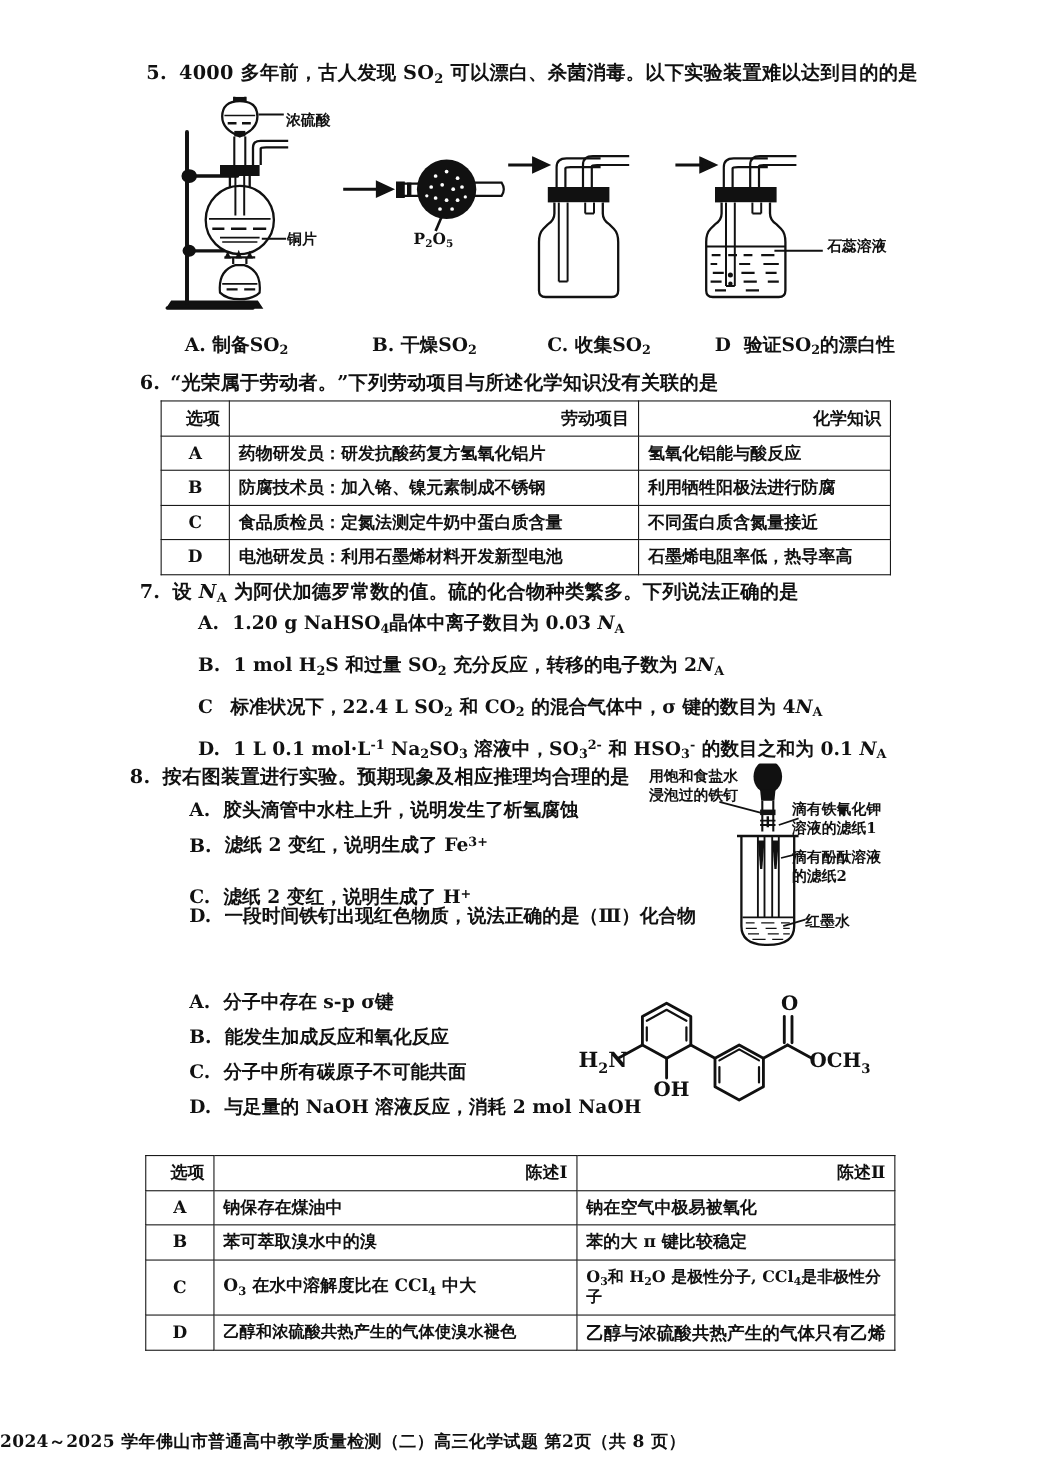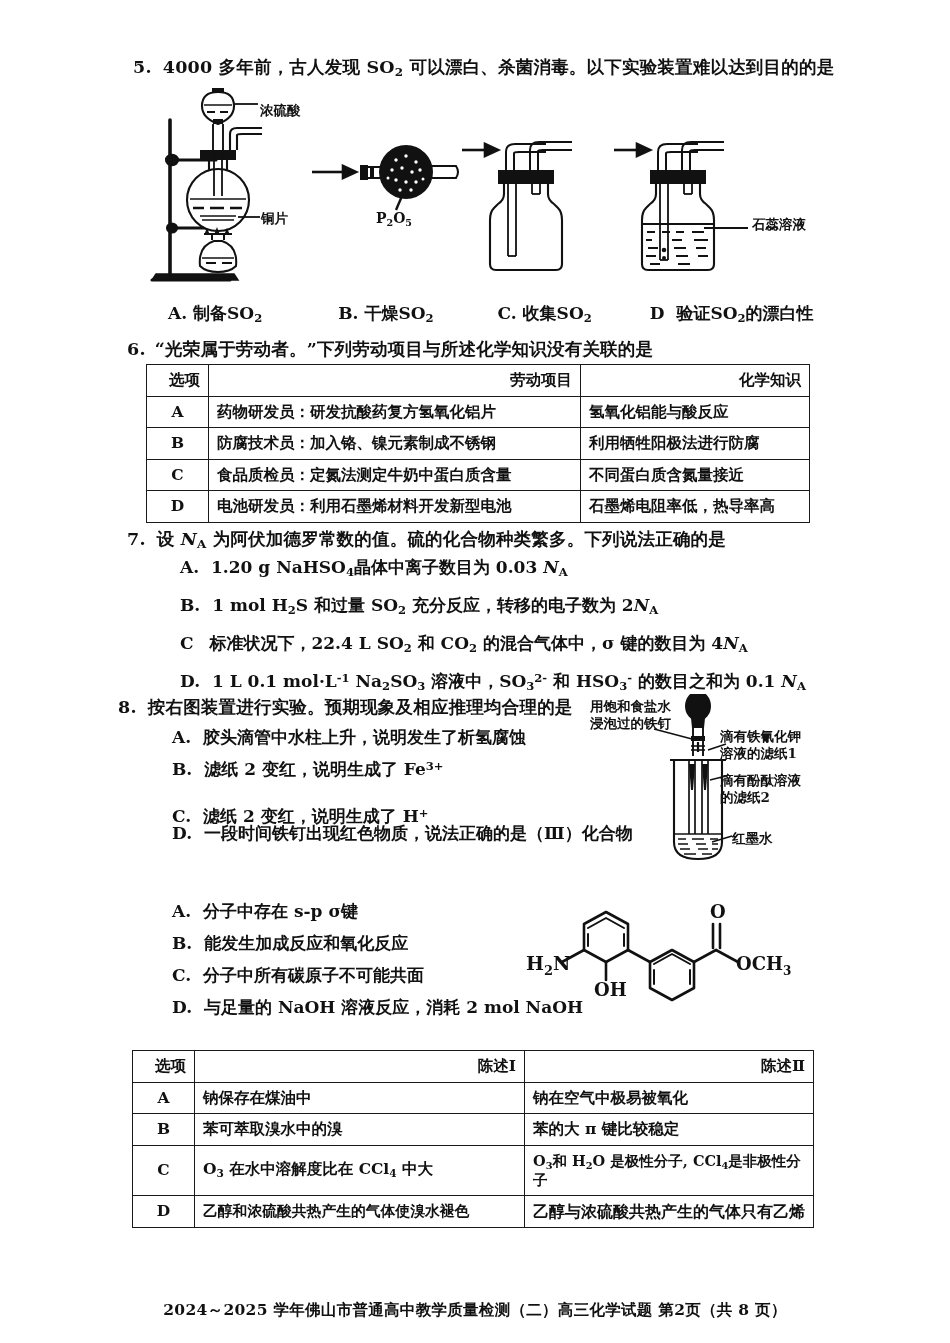--- a/index.html
+++ b/index.html
@@ -62,21 +62,20 @@
 
   
   .ansrow { display: flex; align-items: baseline; }
   .ansrow > div { white-space: nowrap; font-size: 17px; font-weight: 700; }
 
   
   .footer {
     position: absolute;
     left: 0; right: 0;
     bottom: 22px;
-    text-align: center;
     font-size: 15.5px;
     font-weight: 700;
     letter-spacing: .3px;
   }
 
   
   .fig-label {
     font-size: 13.5px;
     font-weight: 700;
     line-height: 1.25;

